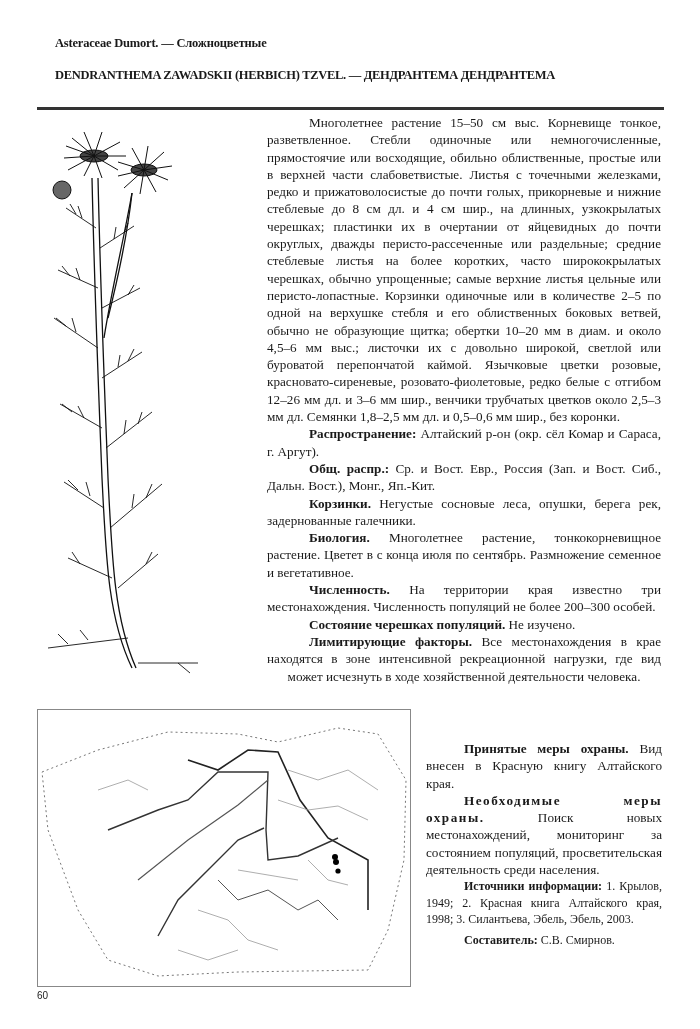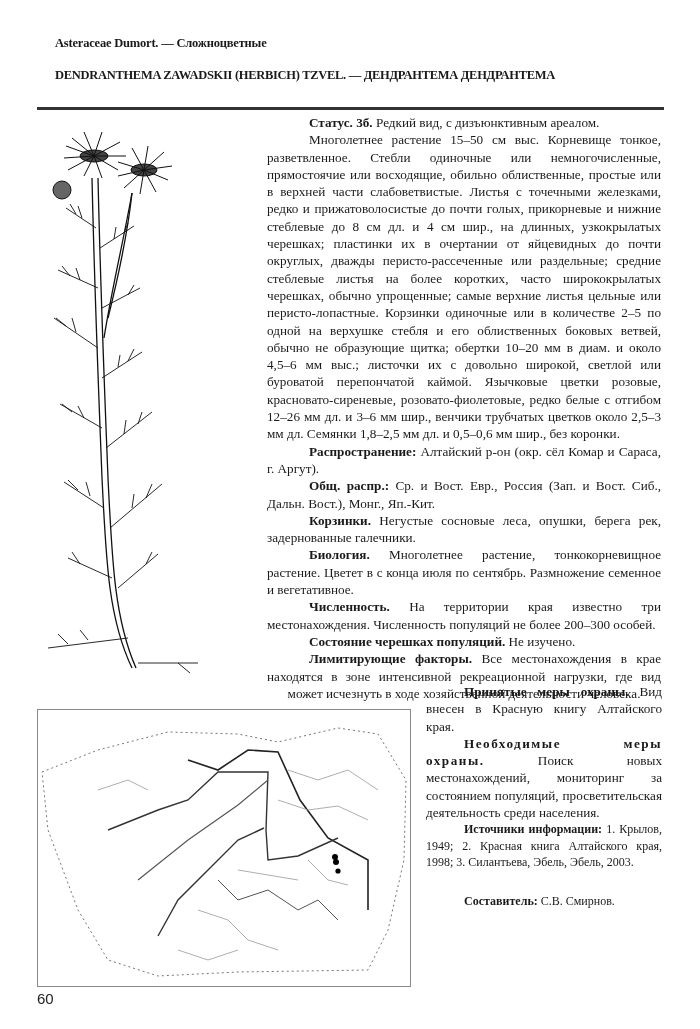--- a/index.html
+++ b/index.html
@@ -5,25 +5,25 @@
   html, body { margin:0; padding:0; background:#ffffff; }
   body { width:700px; height:1029px; position:relative; overflow:hidden;
          font-family:"Liberation Serif","DejaVu Serif",serif; color:#1a1a1a; }
   .hdr1 { position:absolute; left:55px; top:36px; font-size:12.5px; font-weight:bold; letter-spacing:-0.2px; }
   .hdr2 { position:absolute; left:55px; top:68px; font-size:12.5px; font-weight:bold; letter-spacing:-0.3px; }
   .rule { position:absolute; left:37px; top:107px; width:627px; height:3px; background:#333; }
   .plant { position:absolute; left:32px; top:118px; width:222px; height:572px; }
   .textcol { position:absolute; left:267px; top:114px; width:394px; font-size:13.2px; line-height:17.3px; text-align:justify; }
   .textcol p { margin:0; text-indent:42px; }
   .textcol b { font-weight:bold; }
-  .narrow { position:absolute; left:426px; top:683px; width:236px; font-size:13.2px; line-height:17.3px; text-align:justify; }
+  .narrow { position:absolute; left:426px; top:740px; width:236px; font-size:13.2px; line-height:17.3px; text-align:justify; }
   .narrow p { margin:0; text-indent:38px; }
   .narrow .small { font-size:12px; line-height:16.5px; }
   .map { position:absolute; left:37px; top:709px; width:372px; height:276px; border:1.5px solid #888; background:#fff; }
-  .pagenum { position:absolute; left:37px; top:990px; font-family:"Liberation Sans","DejaVu Sans",sans-serif; font-size:15px; color:#222; }
+  .pagenum { position:absolute; left:37px; top:990px; font-family:"Liberation Sans","DejaVu Sans",sans-serif; font-size:10px; color:#222; }
 </style>
 </head>
 <body>
 
 <div class="hdr1">Asteraceae Dumort. — Сложноцветные</div>
 <div class="hdr2">DENDRANTHEMA ZAWADSKII (HERBICH) TZVEL. — ДЕНДРАНТЕМА ДЕНДРАНТЕМА</div>
 <div class="rule"></div>
 
 <svg class="plant" viewBox="0 0 222 572" fill="none" stroke="#111" stroke-width="1.3">
 
@@ -45,21 +45,20 @@
     <path d="M66 170 l-40 -18 m12 6 l-8 -10 m18 14 l-4 -12 M70 190 l38 -20 m-12 7 l6 -10"></path>
     <path d="M66 230 l-44 -30 m12 8 l-10 -8 m20 14 l-4 -14 M70 260 l40 -26 m-14 9 l6 -12 m-16 18 l2 -12"></path>
     <path d="M70 310 l-42 -24 m12 8 l-10 -8 m22 14 l-6 -12 M74 330 l46 -36 m-14 12 l4 -12 m-18 22 l2 -14"></path>
     <path d="M72 390 l-40 -26 m14 8 l-10 -10 m22 16 l-4 -14 M78 410 l52 -44 m-16 14 l6 -14 m-20 24 l2 -14"></path>
     <path d="M80 460 l-44 -20 m12 6 l-8 -12 M86 470 l40 -34 m-12 10 l6 -12"></path>
     <path d="M96 520 l-80 10 m20 -4 l-10 -10 m30 6 l-8 -10 M106 545 l60 0 m-20 0 l12 10"></path>
   </g>
 </svg>
 
 <div class="textcol">
-  <p><b>Статус. 3б.</b><span> Редкий вид, с дизъюнктивным ареалом.</span></p>
   <p>Многолетнее растение 15–50 см выс. Корневище тонкое, разветвленное. Стебли одиночные или немногочисленные, прямостоячие или восходящие, обильно облиственные, простые или в верхней части слабоветвистые. Листья с точечными железками, редко и прижатоволосистые до почти голых, прикорневые и нижние стеблевые до 8 см дл. и 4 см шир., на длинных, узкокрылатых черешках; пластинки их в очертании от яйцевидных до почти округлых, дважды перисто-рассеченные или раздельные; средние стеблевые листья на более коротких, часто ширококрылатых черешках, обычно упрощенные; самые верхние листья цельные или перисто-лопастные. Корзинки одиночные или в количестве 2–5 по одной на верхушке стебля и его облиственных боковых ветвей, обычно не образующие щитка; обертки 10–20 мм в диам. и около 4,5–6 мм выс.; листочки их с довольно широкой, светлой или буроватой перепончатой каймой. Язычковые цветки розовые, красновато-сиреневые, розовато-фиолетовые, редко белые с отгибом 12–26 мм дл. и 3–6 мм шир., венчики трубчатых цветков около 2,5–3 мм дл. Семянки 1,8–2,5 мм дл. и 0,5–0,6 мм шир., без коронки.</p>
   <p><b>Распространение:</b><span> Алтайский р-он (окр. сёл Комар и Сараса, г. Аргут).</span></p>
   <p><b>Общ. распр.:</b><span> Ср. и Вост. Евр., Россия (Зап. и Вост. Сиб., Дальн. Вост.), Монг., Яп.-Кит.</span></p>
   <p><b>Корзинки.</b><span> Негустые сосновые леса, опушки, берега рек, задернованные галечники.</span></p>
   <p><b>Биология.</b><span> Многолетнее растение, тонкокорневищное растение. Цветет в с конца июля по сентябрь. Размножение семенное и вегетативное.</span></p>
   <p><b>Численность.</b><span> На территории края известно три местонахождения. Численность популяций не более 200–300 особей.</span></p>
   <p><b>Состояние черешках популяций.</b><span> Не изучено.</span></p>
   <p style="text-align-last:center"><b>Лимитирующие факторы.</b><span> Все местонахождения в крае находятся в зоне интенсивной рекреационной нагрузки, где вид может исчезнуть в ходе хозяйственной деятельности человека.</span></p>
 </div>
 
@@ -87,16 +86,16 @@
     <circle cx="297" cy="147" r="3" fill="#000"></circle>
     <circle cx="298" cy="152" r="3" fill="#000"></circle>
     <circle cx="300" cy="161" r="2.6" fill="#000"></circle>
   </svg>
 </div>
 
 <div class="narrow">
   <p><b>Принятые меры охраны.</b><span> Вид внесен в Красную книгу Алтайского края.</span></p>
   <p><b style="letter-spacing:1.5px">Необходимые меры охраны.</b><span> Поиск новых местонахождений, мониторинг за состоянием популяций, просветительская деятельность среди населения.</span></p>
   <p class="small"><b>Источники информации:</b><span> 1. Крылов, 1949; 2. Красная книга Алтайского края, 1998; 3. Силантьева, Эбель, Эбель, 2003.</span></p>
-  <p class="small" style="margin-top:22px"><b>Составитель:</b><span> С.В. Смирнов.</span></p>
+  <p class="small" style="margin-top:4px"><b>Составитель:</b><span> С.В. Смирнов.</span></p>
 </div>
 
 <div class="pagenum">60</div>
 
 </body></html>

